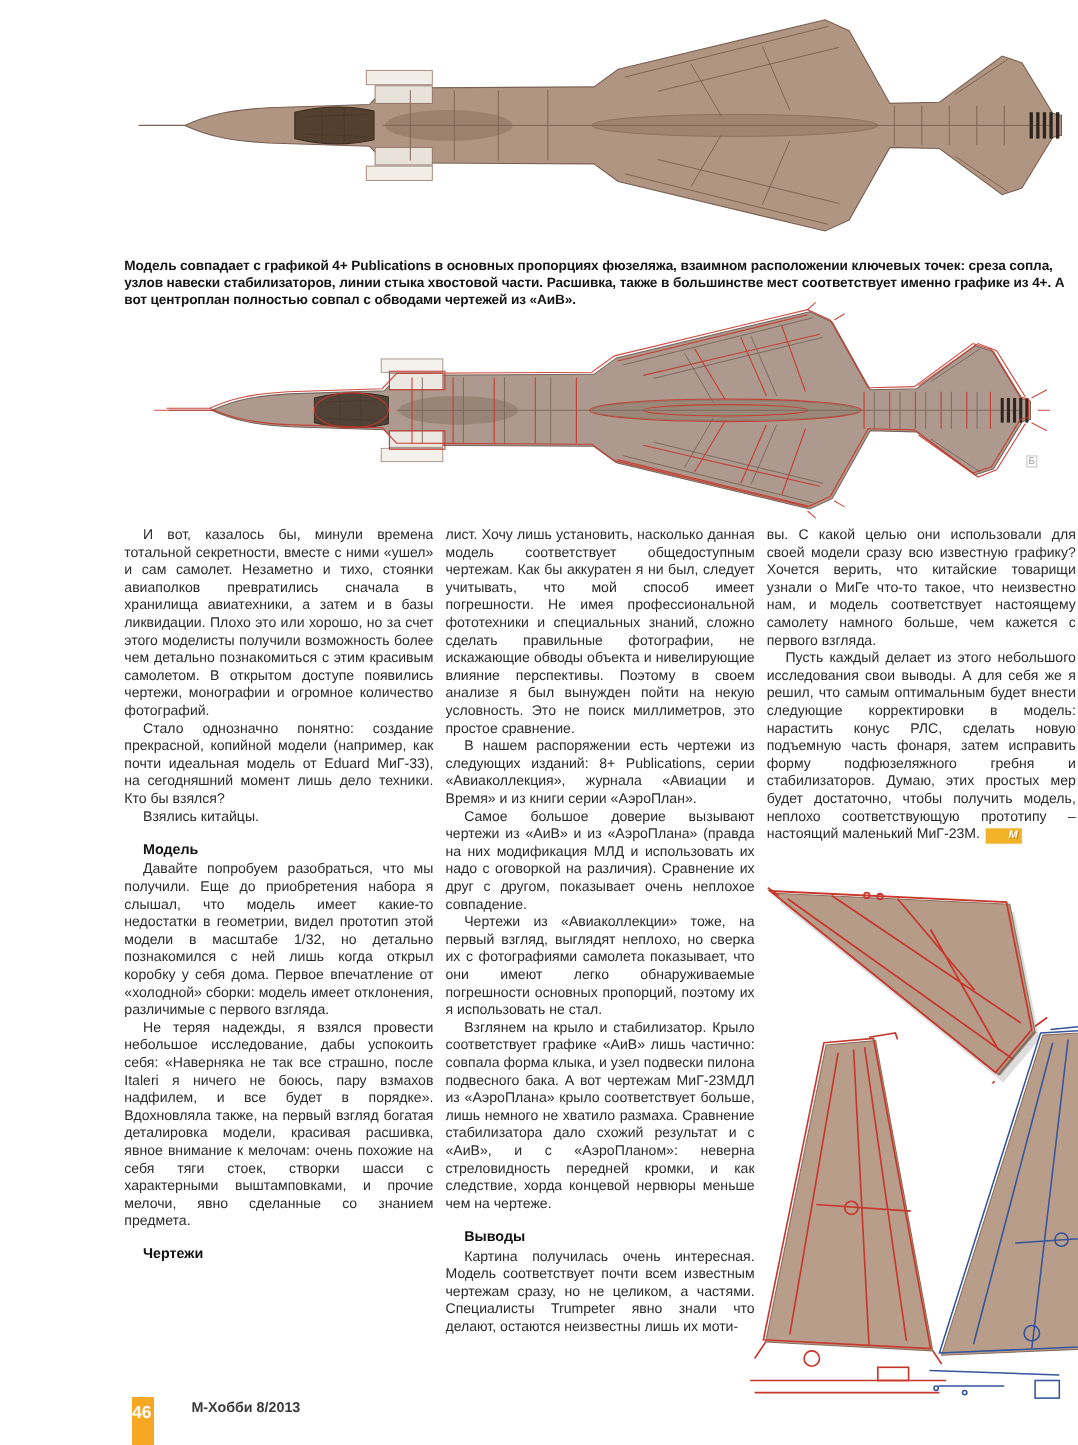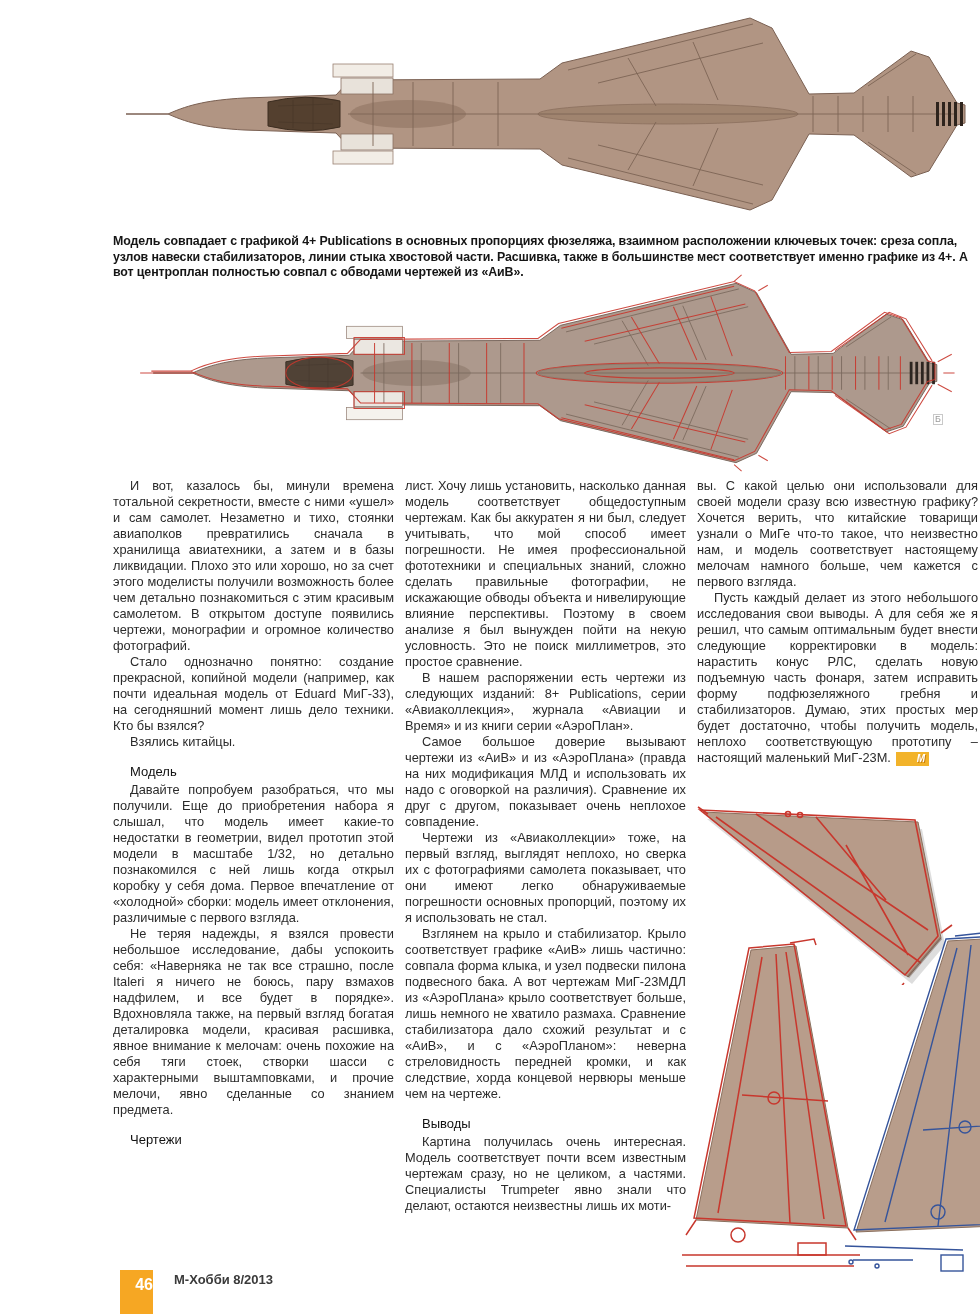--- a/index.html
+++ b/index.html
@@ -6,28 +6,28 @@
   .page{position:relative;width:980px;height:1314px;background:#ffffff;overflow:hidden;
         font-family:"Liberation Sans","DejaVu Sans",sans-serif;color:#2b2b2b;margin-left:48px;}
   .fig{position:absolute;}
   .caption{position:absolute;left:65px;top:222px;width:856px;font-size:12.4px;line-height:15.4px;
            font-weight:bold;color:#151515;letter-spacing:-0.1px;text-align:left;}
   .col{position:absolute;top:478px;width:281px;height:800px;font-size:12.8px;line-height:16px;
        text-align:justify;overflow:hidden;}
   #col1{left:65px;} #col2{left:357px;} #col3{left:649px;height:330px;}
   .para{margin:0;}
   .para.indent{text-indent:17px;}
-  .subhead{margin:14px 0 2px 0;font-size:13px;font-weight:normal;color:#111;text-indent:17px;}
+  .subhead{margin:14px 0 2px 0;font-size:13px;font-weight:bold;color:#111;text-indent:17px;}
   .mlogo{display:inline-block;margin-left:5px;background:#f2b32a;color:#ffffff;font-style:italic;
          font-weight:bold;font-size:10px;line-height:11px;padding:1px 4px 2px 4px;vertical-align:baseline;
          text-shadow:1px 1px 0 #c97f10;}
   .wmark{position:absolute;left:825px;top:140px;font-size:9px;color:#9a9a9a;border:0.5px solid #c9c9c9;
          padding:0 1px;line-height:9px;}
-  .footer-num{position:absolute;left:72px;top:1270px;width:33px;height:44px;background:#f6a723;
-              color:#ffffff;font-weight:bold;font-size:16px;text-align:right;line-height:30px;}
+  .footer-num{position:absolute;left:72px;top:1270px;width:20px;height:44px;background:#f6a723;
+              color:#ffffff;font-weight:bold;font-size:16px;text-align:left;line-height:30px;}
   .footer-journal{position:absolute;left:126px;top:1272px;font-size:13px;font-weight:bold;color:#3a3a3a;}
   svg{display:block;}
 </style>
 </head>
 <body>
 
 <div class="page">
 
   <svg width="0" height="0" style="position:absolute">
     <defs>
@@ -91,21 +91,21 @@
     <p class="para">лист. Хочу лишь установить, насколько данная модель соответствует общедоступным чертежам. Как бы аккуратен я ни был, следует учитывать, что мой способ имеет погрешности. Не имея профессиональной фототехники и специальных знаний, сложно сделать правильные фотографии, не искажающие обводы объекта и нивелирующие влияние перспективы. Поэтому в своем анализе я был вынужден пойти на некую условность. Это не поиск миллиметров, это простое сравнение.</p>
     <p class="para indent">В нашем распоряжении есть чертежи из следующих изданий: 8+ Publications, серии «Авиаколлекция», журнала «Авиации и Время» и из книги серии «АэроПлан».</p>
     <p class="para indent">Самое большое доверие вызывают чертежи из «АиВ» и из «АэроПлана» (правда на них модификация МЛД и использовать их надо с оговоркой на различия). Сравнение их друг с другом, показывает очень неплохое совпадение.</p>
     <p class="para indent">Чертежи из «Авиаколлекции» тоже, на первый взгляд, выглядят неплохо, но сверка их с фотографиями самолета показывает, что они имеют легко обнаруживаемые погрешности основных пропорций, поэтому их я использовать не стал.</p>
     <p class="para indent">Взглянем на крыло и стабилизатор. Крыло соответствует графике «АиВ» лишь частично: совпала форма клыка, и узел подвески пилона подвесного бака. А вот чертежам МиГ-23МДЛ из «АэроПлана» крыло соответствует больше, лишь немного не хватило размаха. Сравнение стабилизатора дало схожий результат и с «АиВ», и с «АэроПланом»: неверна стреловидность передней кромки, и как следствие, хорда концевой нервюры меньше чем на чертеже.</p>
     <h3 class="subhead">Выводы</h3>
     <p class="para indent">Картина получилась очень интересная. Модель соответствует почти всем известным чертежам сразу, но не целиком, а частями. Специалисты Trumpeter явно знали что делают, остаются неизвестны лишь их моти-</p>
   </div>
 
   <div class="col" id="col3">
-    <p class="para">вы. С какой целью они использовали для своей модели сразу всю известную графику? Хочется верить, что китайские товарищи узнали о МиГе что-то такое, что неизвестно нам, и модель соответствует настоящему мелочам намного больше, чем кажется с первого взгляда.</p>
+    <p class="para">вы. С какой целью они использовали для своей модели сразу всю известную графику? Хочется верить, что китайские товарищи узнали о МиГе что-то такое, что неизвестно нам, и модель соответствует настоящему самолету намного больше, чем кажется с первого взгляда.</p>
     <p class="para indent">
       <span>Пусть каждый делает из этого небольшого исследования свои выводы. А для себя же я решил, что самым оптимальным будет внести следующие корректировки в модель: нарастить конус РЛС, сделать новую подъемную часть фонаря, затем исправить форму подфюзеляжного гребня и стабилизаторов. Думаю, этих простых мер будет достаточно, чтобы получить модель, неплохо соответствующую прототипу – настоящий маленький МиГ-23М.</span><span class="mlogo">М</span>
     </p>
   </div>
 
   <div class="fig" style="left:648px;top:805px;width:260px;height:180px">
     <svg width="260" height="180" viewBox="0 0 260 180">
       <path d="M9 11 L224 21 L247 137 L214 176 Z" fill="#00000022" transform="translate(2,3)"></path>
       <path d="M7 7 L222 17 L245 133 L212 172 Z" fill="#b79b89" stroke="#8a6f5d" stroke-width="1"></path>
       <g stroke="#c8372d" fill="none" stroke-width="1.6">

